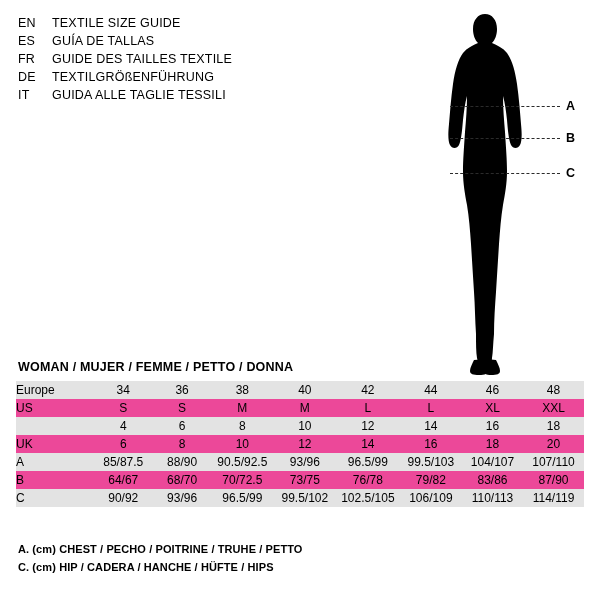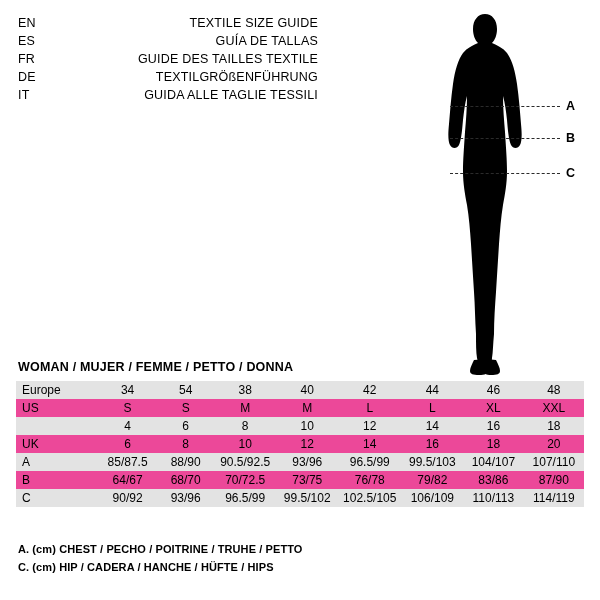--- a/index.html
+++ b/index.html
@@ -27,21 +27,20 @@
     top: 14px;
     width: 300px;
   }
   .lang-row {
     display: flex;
     align-items: baseline;
     height: 18px;
     line-height: 18px;
     font-size: 12.5px;
     letter-spacing: 0.2px;
-    justify-content: space-between;
   }
   .lang-code {
     width: 34px;
     flex: 0 0 34px;
   }
   .lang-text {
     white-space: nowrap;
   }
 
   
@@ -103,21 +102,20 @@
     letter-spacing: 0.2px;
   }
   .size-table tr.shaded td {
     background: #e3e3e3;
   }
   .size-table tr.plain td {
     background: #ec4899;
   }
   .size-table td.label {
     width: 92px;
-    padding-left: 6px;
     text-align: left;
   }
   .size-table td.val {
     text-align: center;
     width: 68px;
   }
 
   
   .notes {
     position: absolute;
@@ -213,21 +211,21 @@
   </div>
 
   <div class="section-title">WOMAN / MUJER / FEMME / PETTO / DONNA</div>
 
   <table class="size-table">
     <tbody>
 
       <tr class="shaded">
         <td class="label">Europe</td>
         <td class="val">34</td>
-        <td class="val">54</td>
+        <td class="val">36</td>
         <td class="val">38</td>
         <td class="val">40</td>
         <td class="val">42</td>
         <td class="val">44</td>
         <td class="val">46</td>
         <td class="val">48</td>
       </tr>
 
       <tr class="plain">
         <td class="label">US</td>

